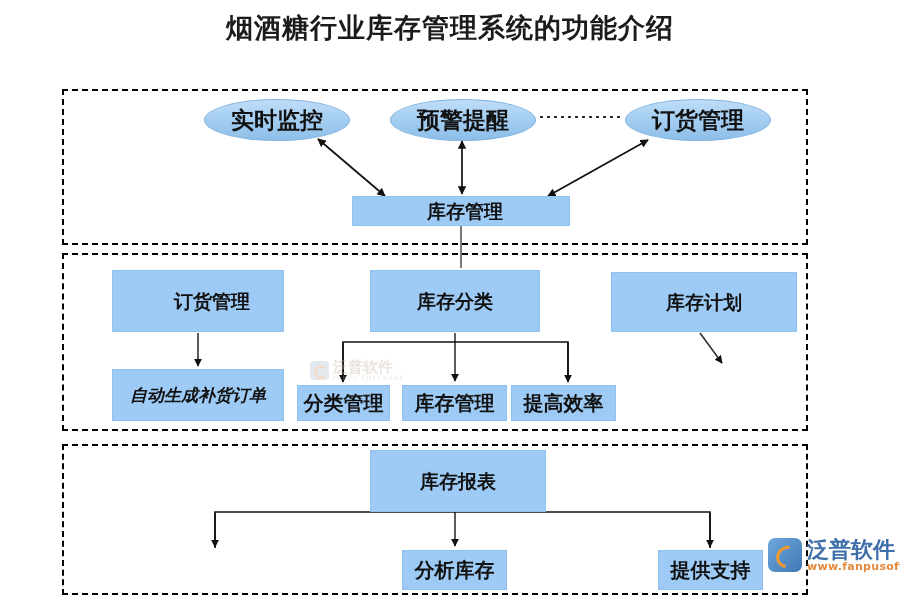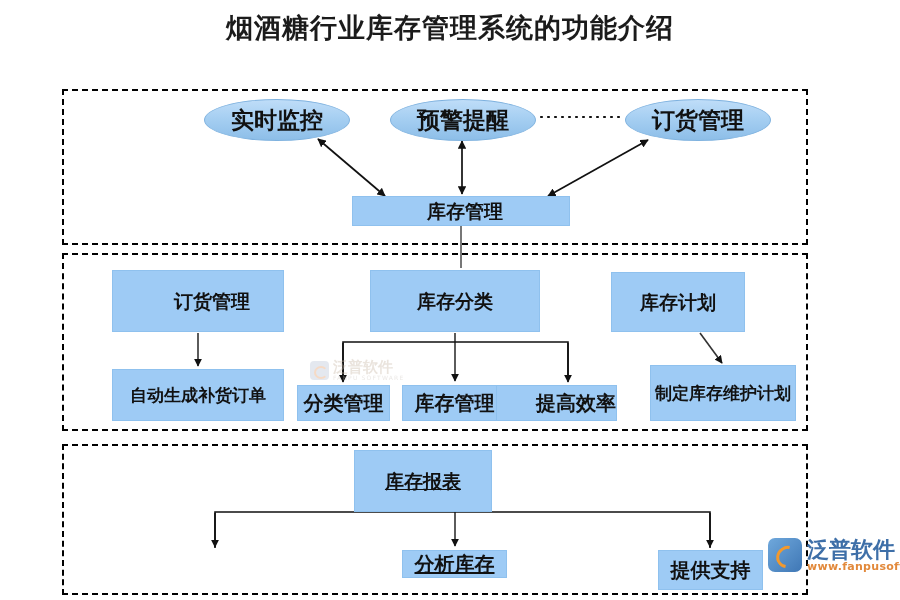--- a/index.html
+++ b/index.html
@@ -46,21 +46,21 @@
     border: 1px solid #8FC1EE;
     display: flex;
     align-items: center;
     justify-content: center;
     text-align: center;
     font-weight: bold;
     color: #111111;
     line-height: 1.1;
   }
   .node.big   { font-size: 19px; }
-  .node.mid   { font-size: 17px; }
+  .node.mid   { font-size: 17px; font-style: italic; }
   .node.small { font-size: 20px; }
 
   
   .ellipse {
     position: absolute;
     box-sizing: border-box;
     border-radius: 50%;
     background: linear-gradient(to bottom, #BFDDF8 0%, #A6CFF2 45%, #8DBEE8 100%);
     border: 1px solid #7FB2DF;
     display: flex;
@@ -228,35 +228,32 @@
 
   <div class="node big" style="left:370px; top:270px; width:170px; height:62px;">
     <span>库存分类</span>
   </div>
   <div class="node small" style="left:297px; top:385px; width:93px; height:36px;">
     <span>分类管理</span>
   </div>
   <div class="node small" style="left:402px; top:385px; width:105px; height:36px;">
     <span>库存管理</span>
   </div>
-  <div class="node small" style="left:496px; top:385px; width:121px; height:36px;justify-content:flex-end;">
+  <div class="node small" style="left:511px; top:385px; width:105px; height:36px;">
     <span>提高效率</span>
   </div>
 
-  <div class="node big" style="left:611px; top:272px; width:134px; height:60px;">
+  <div class="node big" style="left:611px; top:272px; width:186px; height:60px;">
     <span>库存计划</span>
   </div>
-  <div class="node mid" style="left:650px; top:365px; width:146px; height:56px;">
-    <span>制定库存维护计划</span>
-  </div>
-
-  <div class="node big" style="left:354px; top:450px; width:138px; height:62px;text-decoration:underline;">
+
+  <div class="node big" style="left:370px; top:450px; width:176px; height:62px;">
     <span>库存报表</span>
   </div>
-  <div class="node small" style="left:402px; top:550px; width:105px; height:28px;text-decoration:underline;">
+  <div class="node small" style="left:402px; top:550px; width:105px; height:40px;">
     <span>分析库存</span>
   </div>
   <div class="node small" style="left:658px; top:550px; width:105px; height:40px;">
     <span>提供支持</span>
   </div>
 
   <div class="wm-center">
     <div class="wm-mark"></div>
     <div class="wm-txt">
       <div class="wm-cn">泛普软件</div>

